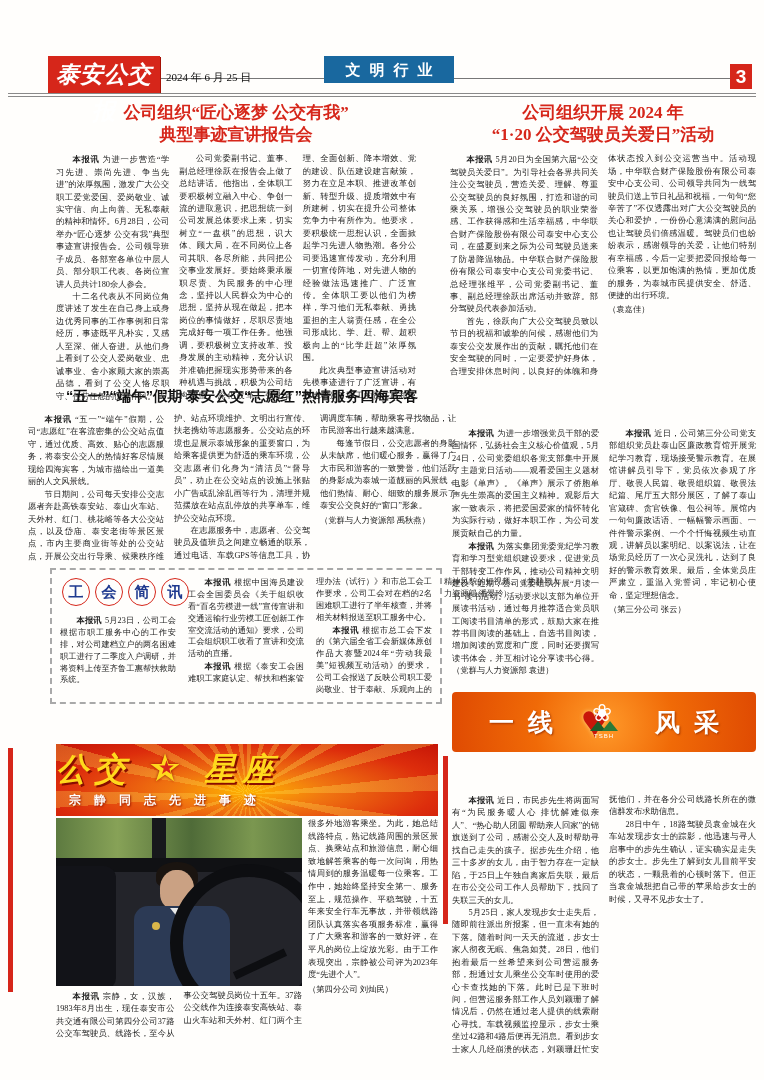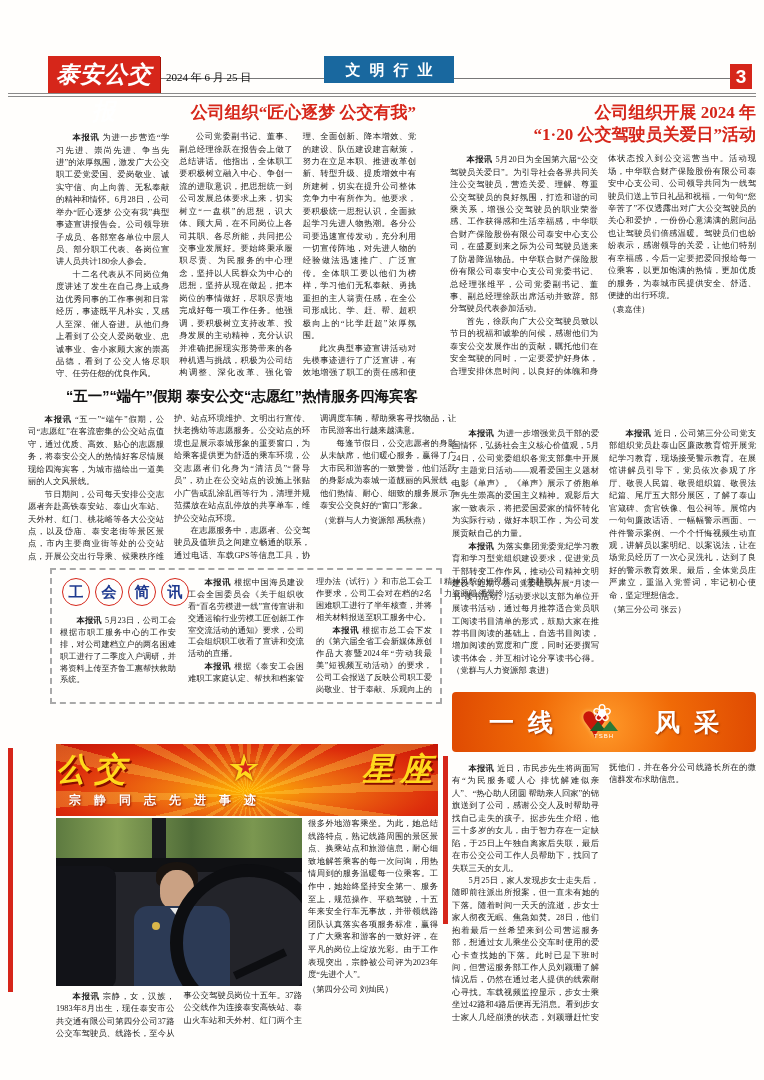--- a/index.html
+++ b/index.html
@@ -13,21 +13,21 @@
             text-align:center;letter-spacing:1px;box-shadow:1px 1px 0 #a51105;}
   .mh-date{position:absolute;left:158px;top:15px;font-size:11px;color:#111;}
   .section-box{position:absolute;left:316px;top:1px;width:130px;height:27px;background:#19689f;
             color:#fff;font-family:"Liberation Sans",sans-serif;font-weight:bold;font-size:15px;
             line-height:27px;text-align:center;letter-spacing:9px;text-indent:9px;}
   .page-box{position:absolute;right:4px;top:9px;width:22px;height:25px;background:#d6261a;color:#fff;
             font-family:"Liberation Sans",sans-serif;font-weight:bold;font-size:19px;line-height:25px;text-align:center;}
   .mh-rule{position:absolute;left:0;right:0;top:38px;height:2px;border-top:1px solid #8a8a8a;border-bottom:1px solid #8a8a8a;}
   
   .art{position:absolute;}
-  .hl-red{color:#d6261a;font-weight:bold;text-align:right;line-height:1.3;font-size:17px;margin:0;}
+  .hl-red{color:#d6261a;font-weight:bold;text-align:center;line-height:1.3;font-size:17px;margin:0;}
   .hl-black{font-family:"Liberation Sans",sans-serif;font-weight:bold;text-align:center;font-size:14.5px;margin:0;color:#111;}
   .body{font-size:8.3px;line-height:1.5;text-align:justify;overflow:hidden;column-fill:auto;column-gap:10px;margin-top:7px;}
   .b3{column-count:3;}
   .b2{column-count:2;}
   .body p{margin:0;text-indent:2em;}
   .lead{font-weight:bold;margin-right:3px;font-family:"Liberation Sans",sans-serif;font-size:8.3px;}
   .byline{text-indent:0 !important;padding-right:6px;margin-top:2px !important;}
   
   .slogan-banner{position:absolute;left:452px;top:388px;width:304px;height:33px;background:#d6261a;
             color:#fff;font-weight:bold;font-style:italic;font-size:18px;line-height:33px;
@@ -54,21 +54,21 @@
   .fl-mnt{position:absolute;left:9px;top:24px;width:0;height:0;border-left:8px solid transparent;
             border-right:8px solid transparent;border-bottom:10px solid #1e5c2a;}
   .fl-mnt2{left:21px;border-bottom-color:#2c7a38;}
   .fl-tsbh{position:absolute;left:0;right:0;top:36px;text-align:center;font-size:6px;color:#fff;
             font-family:"Liberation Sans",sans-serif;letter-spacing:1px;}
   
   .star-banner{position:absolute;left:56px;top:744px;width:382px;height:72px;overflow:hidden;
             background:radial-gradient(ellipse at 50% 65%, #ffb400 0%, #f07410 30%, #dd2d0c 70%, #c51507 100%);}
   .star-rays{position:absolute;inset:0;background:repeating-conic-gradient(from 0deg at 50% 70%,
             rgba(255,224,80,.30) 0deg 5deg, rgba(255,224,80,0) 5deg 14deg);}
-  .star-title{position:relative;display:flex;justify-content:space-between;align-items:center;gap:16px;margin-top:4px;}
+  .star-title{position:relative;display:flex;justify-content:flex-start;align-items:center;gap:16px;margin-top:4px;}
   .star-word{color:#ffd91c;font-weight:bold;font-style:italic;font-size:32px;letter-spacing:6px;
             text-shadow:2px 2px 0 #8a0e00;}
   .star-emblem{position:relative;width:40px;height:36px;flex:0 0 auto;}
   .star-gold{position:absolute;left:0;top:-6px;font-size:38px;color:#ffd91c;text-shadow:0 0 3px #8a0e00;}
   .star-red{position:absolute;left:10px;top:4px;font-size:19px;color:#d6261a;}
   .star-sub{position:relative;text-align:left;color:#fff;font-size:12px;font-weight:bold;
             letter-spacing:13px;text-indent:13px;margin-top:0px;font-family:"Liberation Sans",sans-serif;
             text-shadow:1px 1px 2px #9c1a00;}
   .star-photo{position:absolute;left:56px;top:818px;width:246px;height:168px;background:#23242a;overflow:hidden;}
   .ph-wind{position:absolute;left:0;top:0;width:100%;height:40px;
@@ -101,20 +101,21 @@
     <div class="logo-box">泰安公交报</div>
     <div class="mh-date">2024 年 6 月 25 日</div>
     <div class="section-box">文明行业</div>
     <div class="page-box">3</div>
     <div class="mh-rule"></div>
   </div>
 
   <section class="art" style="left:56px;top:102px;width:360px;">
     <h2 class="hl-red">
       <span style="display:block;">公司组织“匠心逐梦 公交有我”</span>
+      <span style="display:block;">典型事迹宣讲报告会</span>
     </h2>
     <div class="body b3" style="height:252px;">
       <p><b class="lead">本报讯</b><span>为进一步营造“学习先进、崇尚先进、争当先进”的浓厚氛围，激发广大公交职工爱党爱国、爱岗敬业、诚实守信、向上向善、无私奉献的精神和情怀。6月28日，公司举办“匠心逐梦 公交有我”典型事迹宣讲报告会。公司领导班子成员、各部室各单位中层人员、部分职工代表、各岗位宣讲人员共计180余人参会。</span></p>
       <p>十二名代表从不同岗位角度讲述了发生在自己身上或身边优秀同事的工作事例和日常经历，事迹既平凡朴实，又感人至深、催人奋进。从他们身上看到了公交人爱岗敬业、忠诚事业、舍小家顾大家的崇高品德，看到了公交人恪尽职守、任劳任怨的优良作风。</p>
       <p>公司党委副书记、董事、副总经理徐跃在报告会上做了总结讲话。他指出，全体职工要积极树立融入中心、争创一流的进取意识，把思想统一到公司发展总体要求上来，切实树立“一盘棋”的思想，识大体、顾大局，在不同岗位上各司其职、各尽所能，共同把公交事业发展好。要始终秉承履职尽责、为民服务的中心理念，坚持以人民群众为中心的思想，坚持从现在做起，把本岗位的事情做好，尽职尽责地完成好每一项工作任务。他强调，要积极树立支持改革、投身发展的主动精神，充分认识并准确把握现实形势带来的各种机遇与挑战，积极为公司结构调整、深化改革、强化管理、全面创新、降本增效、党的建设、队伍建设建言献策，努力在立足本职、推进改革创新、转型升级、提质增效中有所建树，切实在提升公司整体竞争力中有所作为。他要求，要积极统一思想认识，全面掀起学习先进人物热潮。各分公司要迅速宣传发动，充分利用一切宣传阵地，对先进人物的经验做法迅速推广、广泛宣传。全体职工要以他们为榜样，学习他们无私奉献、勇挑重担的主人翁责任感，在全公司形成比、学、赶、帮、超积极向上的“比学赶超”浓厚氛围。</p>
       <p>此次典型事迹宣讲活动对先模事迹进行了广泛宣讲，有效地增强了职工的责任感和使命感，树牢了爱党、爱国、爱企、爱岗的思想意识。</p>
 
     </div>
   </section>
 
@@ -171,24 +172,25 @@
     <span class="fl-logo">
       <span class="fl-heart">♥</span>
       <span class="fl-flower">❀</span>
       <span class="fl-mnt"></span>
       <span class="fl-mnt fl-mnt2"></span>
       <span class="fl-tsbh">TSBH</span>
     </span>
     <span class="fl-word">风采</span>
   </div>
 
-  <section class="art" style="left:452px;top:762px;width:304px;">
+  <section class="art" style="left:452px;top:794px;width:304px;">
     <div class="body b2" style="height:284px;margin-top:0;">
       <p><b class="lead">本报讯</b><span>近日，市民步先生将两面写有“为民服务暖人心 排忧解难似亲人”、“热心助人团圆 帮助亲人回家”的锦旗送到了公司，感谢公交人及时帮助寻找自己走失的孩子。据步先生介绍，他三十多岁的女儿，由于智力存在一定缺陷，于25日上午独自离家后失联，最后在市公交公司工作人员帮助下，找回了失联三天的女儿。</span></p>
       <p>5月25日，家人发现步女士走失后，随即前往派出所报案，但一直未有她的下落。随着时间一天天的流逝，步女士家人彻夜无眠、焦急如焚。28日，他们抱着最后一丝希望来到公司营运服务部，想通过女儿乘坐公交车时使用的爱心卡查找她的下落。此时已是下班时间，但营运服务部工作人员刘颖珊了解情况后，仍然在通过老人提供的线索耐心寻找。车载视频监控显示，步女士乘坐过42路和4路后便再无消息。看到步女士家人几经崩溃的状态，刘颖珊赶忙安抚他们，并在各分公司线路长所在的微信群发布求助信息。</p>
+      <p>28日中午，18路驾驶员袁金城在火车站发现步女士的踪影，他迅速与寻人启事中的步先生确认，证实确实是走失的步女士。步先生了解到女儿目前平安的状态，一颗悬着的心顿时落下。但正当袁金城想把自己带的苹果给步女士的时候，又寻不见步女士了。</p>
 
     </div>
   </section>
 
   <div class="star-banner">
     <div class="star-rays"></div>
     <div class="star-title">
       <span class="star-word">公交</span>
       <span class="star-emblem">
         <span class="star-gold">★</span>

